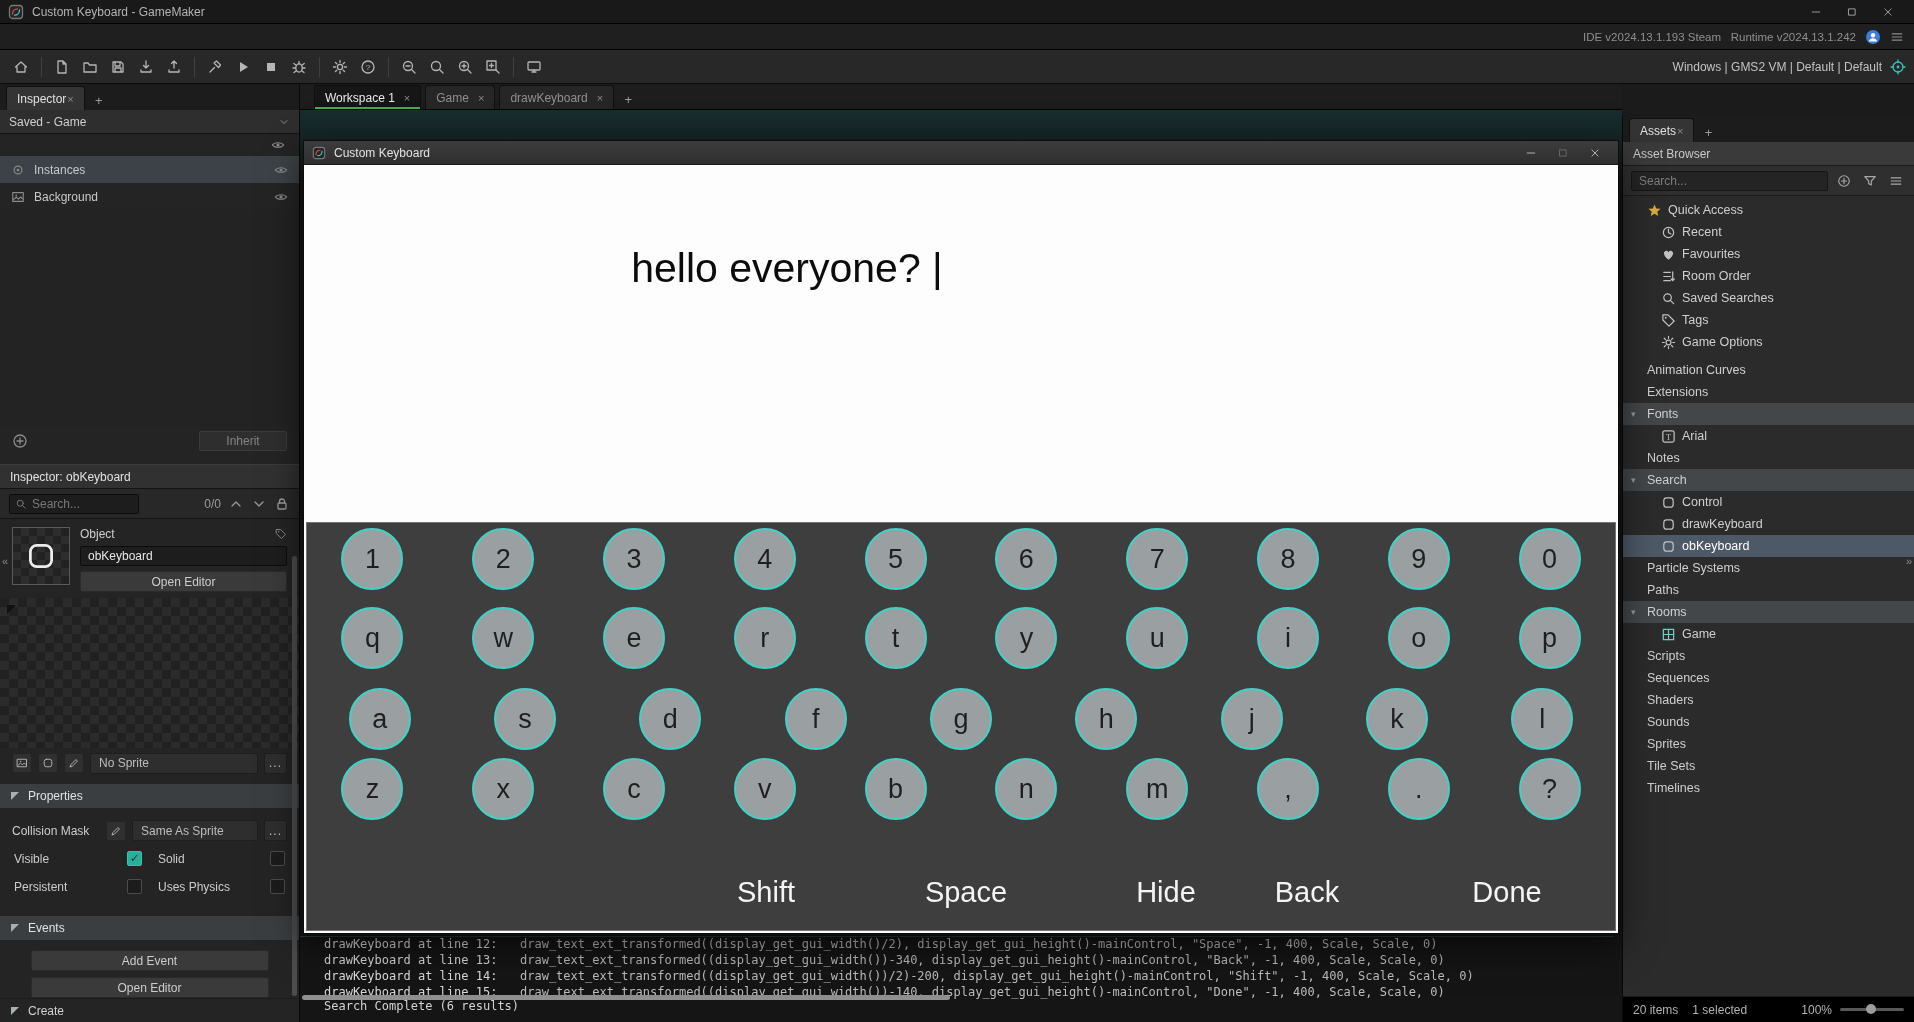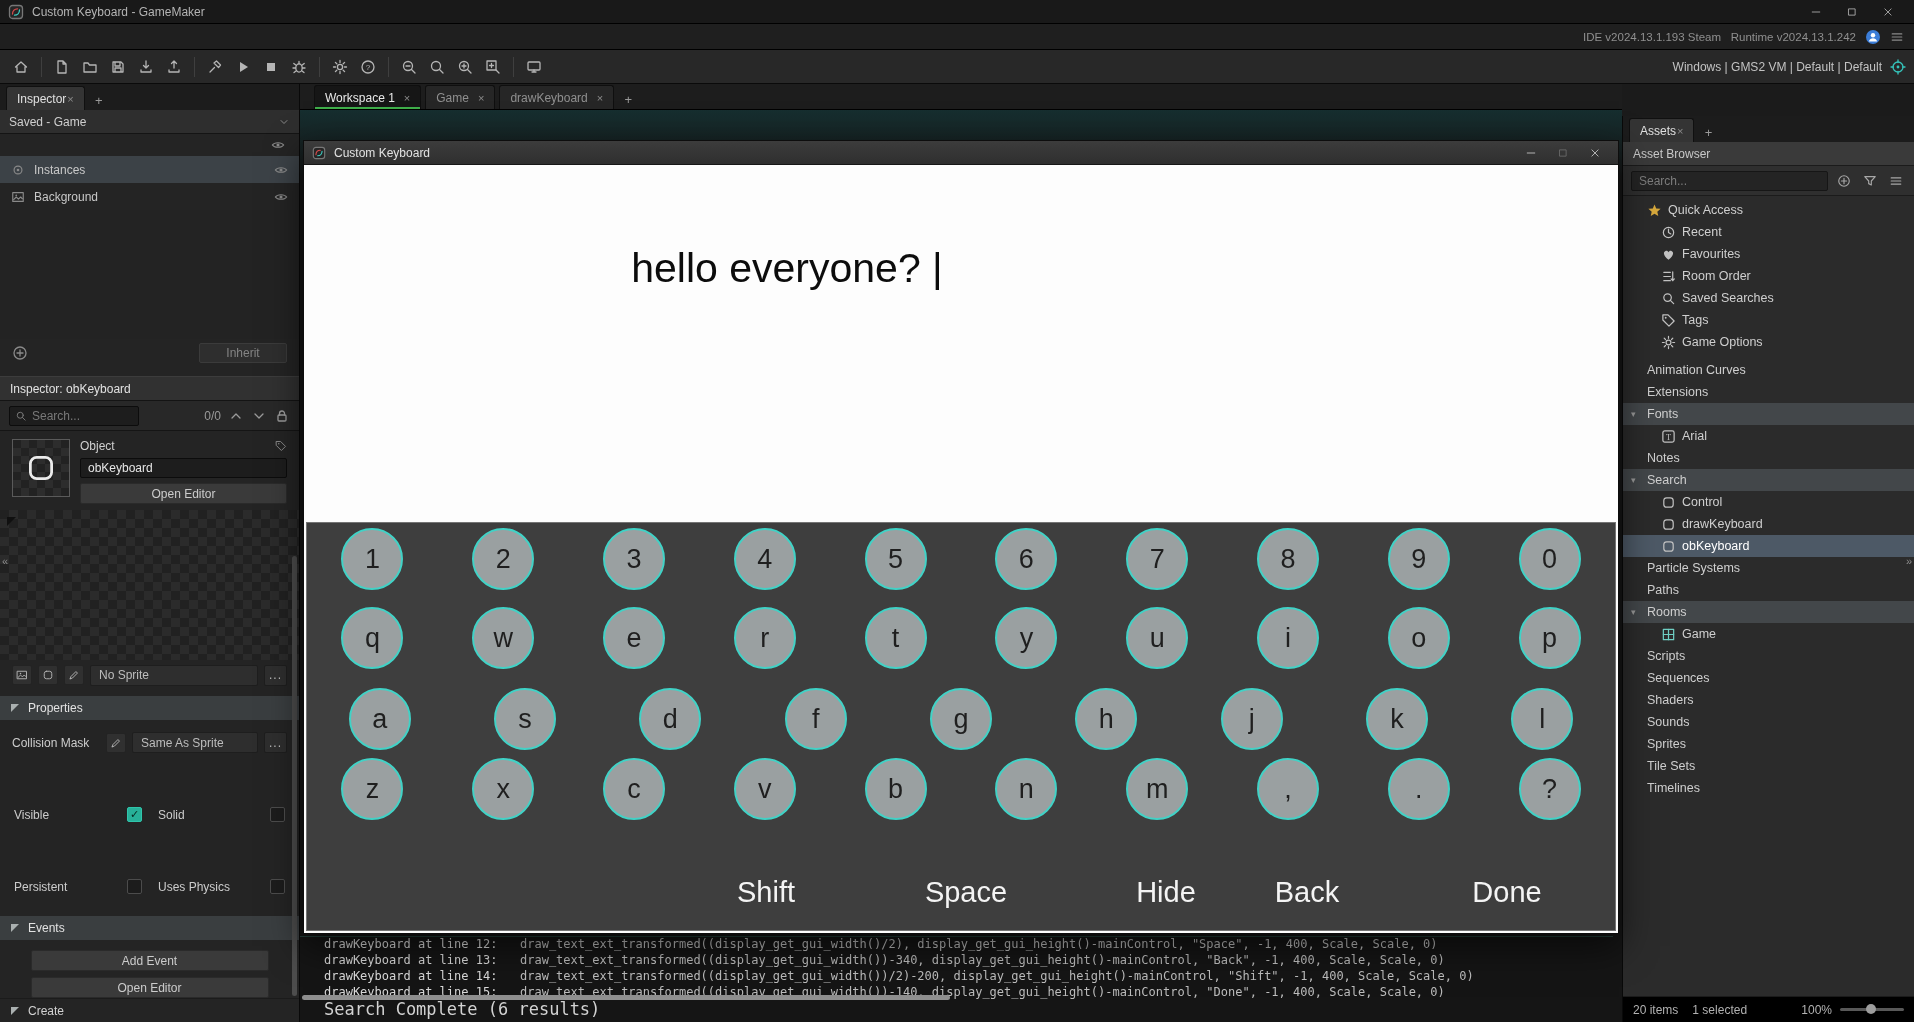--- a/index.html
+++ b/index.html
@@ -68,42 +68,42 @@
   .corner-tri{ position:absolute; top:7px; left:7px; width:0; height:0; border-top:9px solid #101010; border-right:9px solid transparent; }
   .sprite-row{ height:30px; display:flex; align-items:center; gap:6px; padding:0 12px; }
   .mini-btn{ width:20px; height:20px; background:#303030; border:1px solid #232323; border-radius:2px; padding:3px; color:#b0b0b0; }
   .dd{ flex:1; height:21px; background:#2e2e2e; border:1px solid #1e1e1e; border-radius:2px; display:flex; align-items:center; padding:0 8px; color:#bdbdbd; }
   .more-btn{ width:23px; height:21px; background:#2e2e2e; border:1px solid #1e1e1e; border-radius:2px; color:#bdbdbd; display:flex; align-items:center; justify-content:center; letter-spacing:1px; }
   .section-header{ height:24px; background:#3a3e40; display:flex; align-items:center; gap:9px; padding:0 11px; color:#e2e2e2; margin-top:6px; }
   .sec-tri{ width:0; height:0; border-top:8px solid #aab0b0; border-right:8px solid transparent; }
   .collision-row{ display:flex; align-items:center; gap:6px; padding:0 12px; margin-top:12px; }
   .collision-row .lab{ width:88px; color:#cccccc; }
   .cb-grid{ display:grid; grid-template-columns:128px 1fr; column-gap:16px; row-gap:13px; padding:10px 14px 2px 14px; }
-  .cb-cell{ display:flex; align-items:center; justify-content:space-between; color:#cccccc;margin-top:44px; }
+  .cb-cell{ display:flex; align-items:center; justify-content:space-between; color:#cccccc; }
   .checkbox{ width:15px; height:15px; background:#1c1c1c; border:1px solid #4c4c4c; border-radius:2px; position:relative; }
   .checkbox.checked{ background:#27b099; border-color:#2fc5ab; }
   .checkbox.checked::after{ content:"\2713"; position:absolute; inset:0; text-align:center; line-height:14px; font-size:11px; font-weight:bold; color:#05261f; font-family:"DejaVu Sans", sans-serif; }
   .events-header{ margin-top:20px; }
   .panel-btn{ width:238px; margin:10px auto 0; }
   .panel-btn + .panel-btn{ margin-top:6px; }
   .create-row{ margin-top:auto; height:24px; display:flex; align-items:center; gap:9px; padding:0 11px; color:#d2d2d2; border-top:1px solid #1b1b1b; }
   .left-scroll{ position:absolute; right:2px; top:472px; width:5px; height:440px; background:#4d4d4d; border-radius:3px; }
 
   
   .center{ position:absolute; top:84px; left:300px; width:1322px; bottom:0; background:#151515; overflow:hidden; }
   .center .teal-glow{ position:absolute; top:0; left:0; right:0; height:95px; background:linear-gradient(180deg, rgba(23,62,64,0.85), rgba(21,21,21,0)); }
   .ws-tabs{ position:relative; height:26px; background:#1d1d1d; border-bottom:1px solid #000; display:flex; align-items:flex-end; gap:4px; padding:0 14px; z-index:2; }
   .wtab{ height:24px; background:#262626; border:1px solid #0f0f0f; border-bottom:none; border-radius:3px 3px 0 0; display:flex; align-items:center; gap:9px; padding:0 10px; color:#8f8f8f; }
   .wtab.active{ background:#161616; color:#e9e9e9; box-shadow:inset 0 -2px 0 #3fae4a; }
   .output{ position:absolute; left:0; right:9px; top:852px; z-index:1; font-family:"DejaVu Sans Mono", monospace; font-size:12px; border-top:1px solid #24403a; }
   .out-line{ height:16px; padding-left:24px; white-space:pre; overflow:hidden; }
   .out-prefix{ display:inline-block; width:196px; color:#dadada; }
   .out-code{ color:#bdbdbd; }
   .h-scroll{ position:absolute; top:911px; left:2px; width:648px; height:5px; background:#8f8f8f; border-radius:3px; z-index:1; }
-  .out-status{ position:absolute; top:915px; left:24px; height:16px; color:#d2d2d2; font-family:"DejaVu Sans Mono", monospace; font-size:17px; z-index:1; }
+  .out-status{ position:absolute; top:915px; left:24px; height:16px; color:#d2d2d2; font-family:"DejaVu Sans Mono", monospace; font-size:12px; z-index:1; }
 
   
   .game-window{ position:absolute; left:303px; top:140px; width:1316px; height:794px; background:#fdfdfd; border:1px solid #0d0d0d; box-shadow:0 12px 34px rgba(0,0,0,0.6); z-index:5; display:flex; flex-direction:column; }
   .gw-titlebar{ height:24px; background:linear-gradient(#3c3c3c,#2f2f2f); border-bottom:1px solid #171717; display:flex; align-items:center; gap:8px; padding:0 8px; }
   .gw-title{ color:#e2e2e2; }
   .gw-btns{ margin-left:auto; display:flex; gap:2px; }
   .gw-btn{ width:30px; height:20px; color:#cfcfcf; }
   .gw-btn svg{ width:10px; height:10px; }
   .gw-btn.disabled{ color:#6f6f6f; }
   .gw-content{ position:relative; flex:1; }

